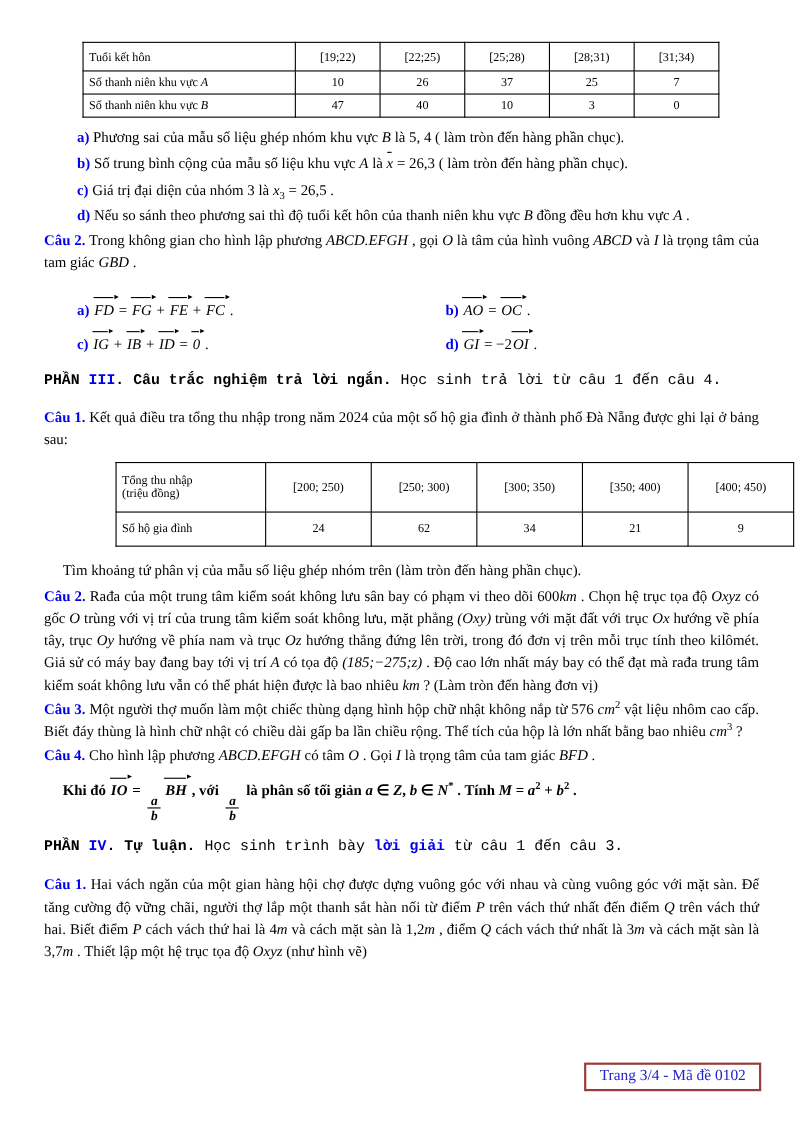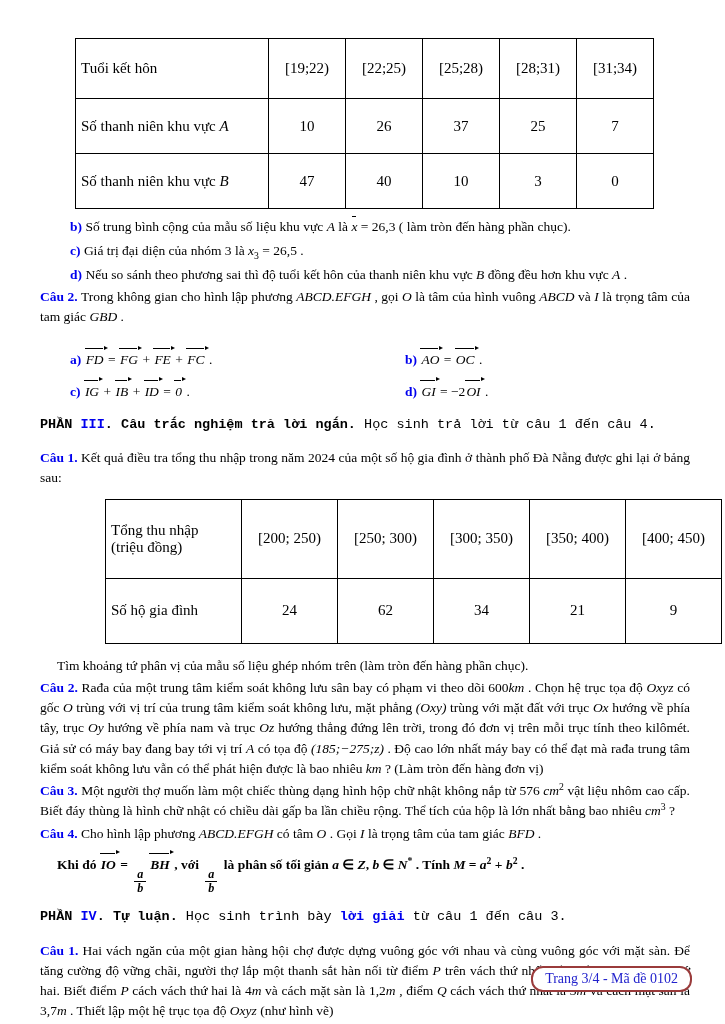--- a/index.html
+++ b/index.html
@@ -18,38 +18,38 @@
   .vec{position:relative;display:inline-block;font-style:italic;margin-top:3px;padding:0 1px;}
   .vec::before{content:"";position:absolute;left:0;right:2px;top:-2px;border-top:1px solid #000;}
   .vec::after{content:"";position:absolute;right:-3px;top:-4.5px;width:0;height:0;
               border-left:4px solid #000;border-top:2.5px solid transparent;border-bottom:2.5px solid transparent;}
   .frac{display:inline-flex;flex-direction:column;align-items:center;vertical-align:-0.75em;
         line-height:1.05;font-size:0.9em;font-style:italic;margin:0 3px;}
   .frac .num{border-bottom:1px solid #000;padding:0 3px;}
   .frac .den{padding:0 3px;}
 
   table{border-collapse:collapse;table-layout:fixed;}
-  td{border:1px solid #000;text-align:center;font-size:15px;padding:18px 5px;vertical-align:middle;}
+  td{border:1px solid #000;text-align:center;font-size:11px;padding:1px 5px;vertical-align:middle;}
   .tbl1{margin:0 0 8px 35px;width:520px;}
   .tbl1 td{width:66px;height:18px;text-align:center;}
   .tbl1 td.lbl{width:182px;text-align:left;}
   .tbl1 tr:first-child td{height:23px;}
   .tbl2{margin:10px 0 12px 65px;width:550px;}
   .tbl2 td{width:85px;height:28px;}
   .tbl2 td.lbl{width:125px;text-align:left;}
   .tbl2 tr:first-child td{height:42px;}
 
   .st{padding-left:30px;margin-top:3.5px;}
   .opt-grid{display:grid;grid-template-columns:335px 1fr;padding-left:30px;margin-top:20px;row-gap:8px;}
   .heading{margin-top:13px;font-family:Liberation Mono, monospace;}
   .q-start{margin-top:13px;}
   .q-follow{margin-top:2px;}
   .indent{padding-left:17px;}
   .formula-line{padding-left:17px;margin-top:8px;font-weight:bold;}
-  .footer-badge{position:absolute;top:966px;right:33px;border:2px solid #9a3b3b;border-radius:12px;
+  .footer-badge{position:absolute;top:966px;right:33px;border:2px solid #9a3b3b;border-radius:0;
                 padding:3px 12px;color:#2222cc;font-size:14px;background:#fff;text-align:right;}
 </style>
 </head>
 <body>
 
 <div class="page">
 
   <table class="tbl1">
     <tbody>
         <tr>
@@ -72,20 +72,21 @@
       <td class="lbl"><span>Số thanh niên khu vực </span><span class="m">B</span></td>
       <td>47</td>
       <td>40</td>
       <td>10</td>
       <td>3</td>
       <td>0</td>
     </tr>
   </tbody>
     </table>
 
+  <p class="st"><span class="bb">a)</span><span> Phương sai của mẫu số liệu ghép nhóm khu vực </span><span class="m">B</span><span> là 5, 4 ( làm tròn đến hàng phần chục).</span></p>
   <p class="st"><span class="bb">b)</span><span> Số trung bình cộng của mẫu số liệu khu vực </span><span class="m">A</span><span> là </span><span class="m bar">x</span><span> = 26,3 ( làm tròn đến hàng phần chục).</span></p>
   <p class="st"><span class="bb">c)</span><span> Giá trị đại diện của nhóm 3 là </span><span class="m">x</span><span class="sub">3</span><span> = 26,5 .</span></p>
   <p class="st"><span class="bb">d)</span><span>  Nếu so sánh theo phương sai thì độ tuổi kết hôn của thanh niên khu vực </span><span class="m">B</span><span> đồng đều hơn khu vực </span><span class="m">A</span><span> .</span></p>
 
   <p class="q-follow"><span class="bb">Câu 2.</span><span> Trong không gian cho hình lập phương </span><span class="m">ABCD.EFGH</span><span> , gọi </span><span class="m">O</span><span> là tâm của hình vuông </span><span class="m">ABCD</span><span> và </span><span class="m">I</span><span> là trọng tâm của tam giác </span><span class="m">GBD</span><span> .</span></p>
   <div class="opt-grid">
     <p><span class="bb">a)</span><span> </span><span class="m vec">FD</span><span> = </span><span class="m vec">FG</span><span> + </span><span class="m vec">FE</span><span> + </span><span class="m vec">FC</span><span> .</span></p>
     <p><span class="bb">b)</span><span> </span><span class="m vec">AO</span><span> = </span><span class="m vec">OC</span><span> .</span></p>
     <p><span class="bb">c)</span><span> </span><span class="m vec">IG</span><span> + </span><span class="m vec">IB</span><span> + </span><span class="m vec">ID</span><span> = </span><span class="m vec">0</span><span> .</span></p>
     <p><span class="bb">d)</span><span> </span><span class="m vec">GI</span><span> = −2</span><span class="m vec">OI</span><span> .</span></p>

